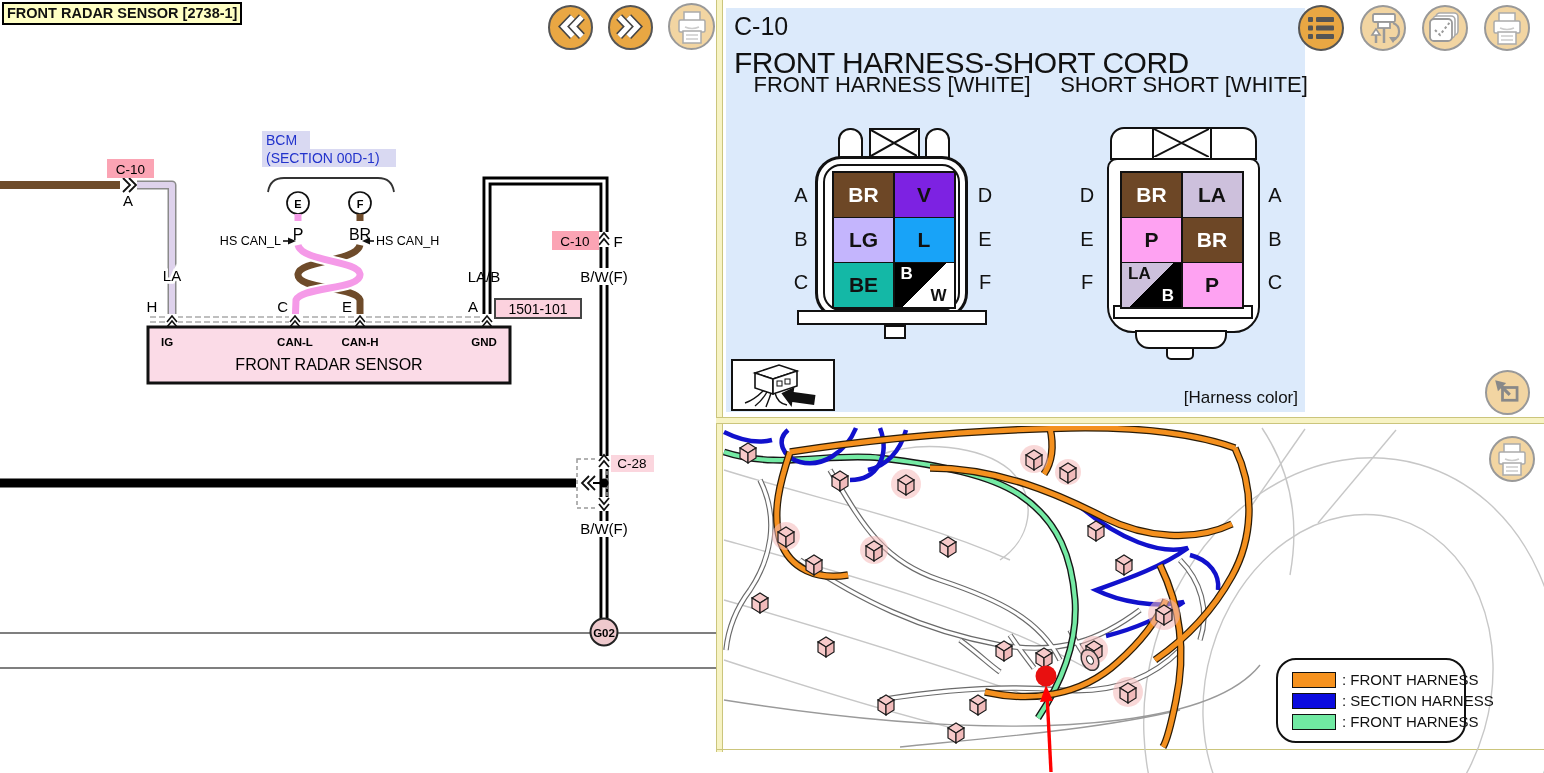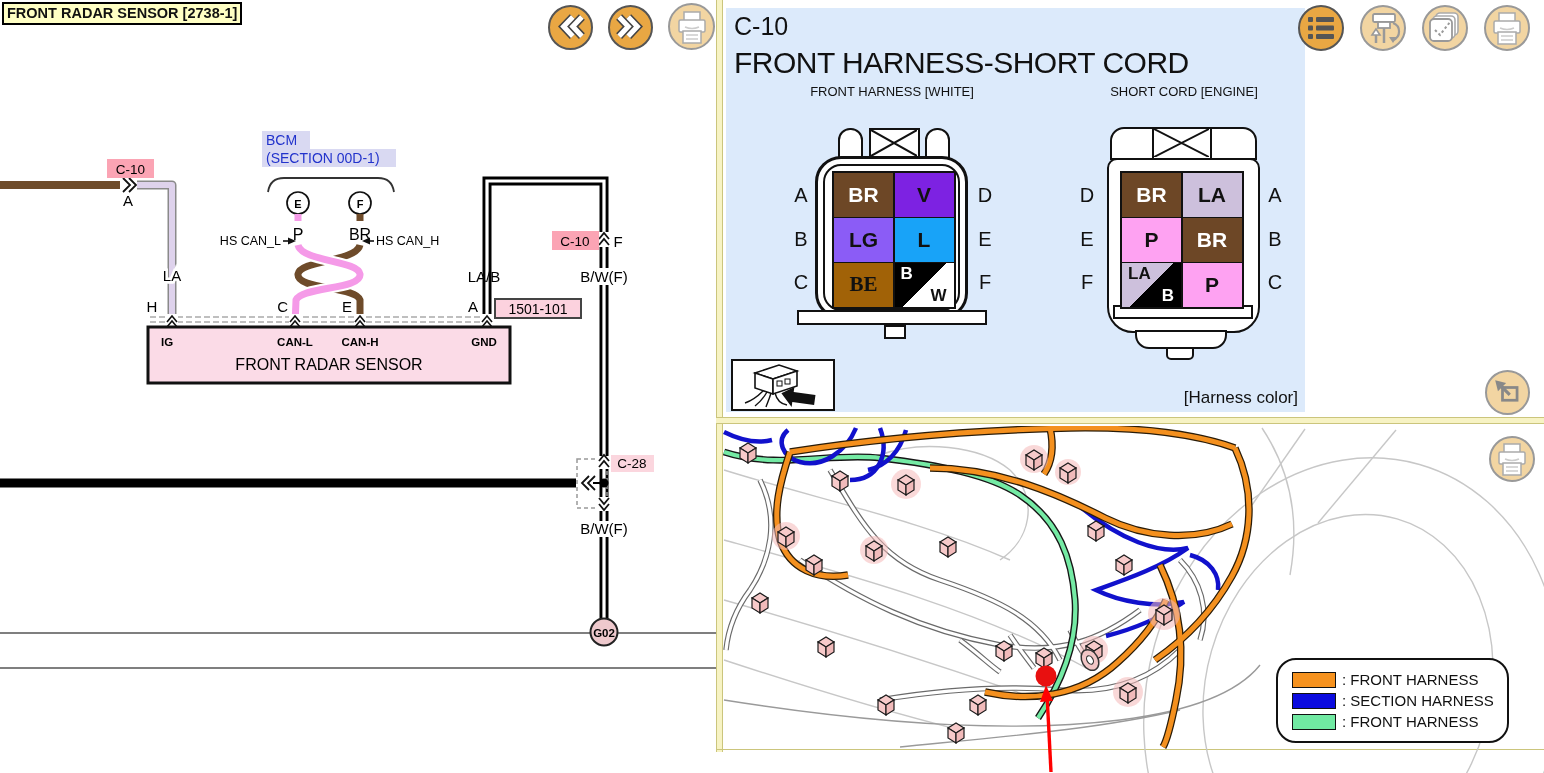--- a/index.html
+++ b/index.html
@@ -16,35 +16,35 @@
   .page-title{left:2px;top:2px;background:#ffffc4;border:2px solid #000;
               font-size:14.5px;font-weight:bold;padding:0 3px;line-height:19px;white-space:nowrap;}
   
   .btn{border-radius:50%;box-sizing:border-box;display:flex;align-items:center;justify-content:center;cursor:pointer;}
   .btn.solid{background:#e9a743;border:2.5px solid #555;}
   .btn.pale{background:#f2d5a2;border:2.5px solid #999;}
   
   .blue-box{left:726px;top:8px;width:579px;height:404px;background:#dceafb;}
   .conn-id{left:734px;top:12px;font-size:25px;}
   .conn-title{left:734px;top:46px;font-size:30px;letter-spacing:-0.5px;}
-  .conn-heading{top:84px;font-size:13px;white-space:nowrap;transform:translateX(-50%);text-align:center;}
+  .conn-heading{top:72px;font-size:22px;white-space:nowrap;transform:translateX(-50%);text-align:center;}
   .harness-note{left:1140px;top:388px;width:158px;text-align:right;font-size:17px;}
   
   .cpart{box-sizing:border-box;position:absolute;background:#fff;border:2.5px solid #111;}
   .conn-grid{position:absolute;display:grid;grid-template-columns:59px 59px;grid-template-rows:43.5px 43.5px 43.5px;
              border:2px solid #111;background:#111;gap:1.5px;}
   .cell{display:flex;align-items:center;justify-content:center;font-size:21px;font-weight:600;position:relative;}
   .fg-white{color:#fff;}
   .split-bw{background:linear-gradient(135deg,#000 49.6%,#fff 50.4%);}
   .split-lab{background:linear-gradient(135deg,#cdc0dc 49.6%,#000 50.4%);}
   .split-top{position:absolute;left:6px;top:1px;font-size:17px;font-weight:600;}
   .split-bottom{position:absolute;right:7px;bottom:1px;font-size:17px;font-weight:600;}
   .pin-letter{position:absolute;transform:translate(-50%,-50%);font-size:20px;}
   
-  .legend{left:1276px;top:658px;width:233px;height:85px;background:#fff;border:2.5px solid #111;
+  .legend{left:1276px;top:658px;width:190px;height:85px;background:#fff;border:2.5px solid #111;
           border-radius:20px;box-sizing:border-box;display:flex;flex-direction:column;justify-content:center;
           padding-left:14px;gap:4px;z-index:5;}
   .legend-row{display:flex;align-items:center;gap:6px;font-size:15px;white-space:nowrap;}
   .swatch{width:44px;height:16px;border:1.5px solid #111;box-sizing:border-box;flex:0 0 auto;}
   svg text{font-family:"Liberation Sans",sans-serif;}
 </style>
 </head>
 <body>
 
 <div class="abs page-title">FRONT RADAR SENSOR [2738-1]</div>
@@ -191,21 +191,21 @@
 </svg>
 
 <div class="abs divider-v"></div>
 <div class="abs divider-h"></div>
 <div class="abs border-b"></div>
 
 <div class="abs blue-box"></div>
 <div class="abs conn-id">C-10</div>
 <div class="abs conn-title">FRONT HARNESS-SHORT CORD</div>
 <div class="abs conn-heading" style="left:892px;">FRONT HARNESS [WHITE]</div>
-<div class="abs conn-heading" style="left:1184px;">SHORT CORD [ENGINE]</div>
+<div class="abs conn-heading" style="left:1184px;">SHORT SHORT [WHITE]</div>
 
 <div class="abs btn solid" style="left:1298px;top:5px;width:46px;height:46px;z-index:4;">
   <svg width="34" height="34" viewBox="0 0 34 34">
     <g fill="#555">
         <rect x="4" y="6" width="5" height="5" rx="1"></rect>
         <rect x="12" y="6" width="18" height="5" rx="1"></rect>
     <rect x="4" y="14.5" width="5" height="5" rx="1"></rect>
         <rect x="12" y="14.5" width="18" height="5" rx="1"></rect>
     <rect x="4" y="23" width="5" height="5" rx="1"></rect>
         <rect x="12" y="23" width="18" height="5" rx="1"></rect>
@@ -256,23 +256,23 @@
         <path d="M0,0 L46,26 M46,0 L0,26" stroke="#111" stroke-width="2"></path>
       </svg>
   </div>
   <div class="cpart" style="left:815px;top:156px;width:153px;height:163px;border-radius:26px;border-width:3px;"></div>
   <div class="cpart" style="left:823px;top:164px;width:137px;height:147px;border-radius:18px;"></div>
   <div class="cpart" style="left:797px;top:310px;width:190px;height:15px;border-width:2.5px;"></div>
   <div class="cpart" style="left:884px;top:325px;width:22px;height:14px;border-width:2.5px;"></div>
   <div class="conn-grid" style="left:832px;top:171px;">
     <div class="cell fg-white" style="background: rgb(109, 71, 38);">BR</div>
     <div class="cell" style="background: rgb(125, 34, 226);">V</div>
-    <div class="cell" style="background: #8b5cf6;">LG</div>
+    <div class="cell" style="background: #c4b5fd;">LG</div>
     <div class="cell" style="background: rgb(24, 163, 248);">L</div>
-    <div class="cell" style="background: #a16207; font-family: Liberation Serif, serif;">BE</div>
+    <div class="cell" style="background: #14b8a6;">BE</div>
     <div class="cell split-bw">
       <span class="split-top fg-white">B</span>
       <span class="split-bottom">W</span>
     </div>
   </div>
   <span class="abs pin-letter" style="left:801px;top:195px;">A</span>
   <span class="abs pin-letter" style="left:801px;top:239px;">B</span>
   <span class="abs pin-letter" style="left:801px;top:282px;">C</span>
   <span class="abs pin-letter" style="left:985px;top:195px;">D</span>
   <span class="abs pin-letter" style="left:985px;top:239px;">E</span>

